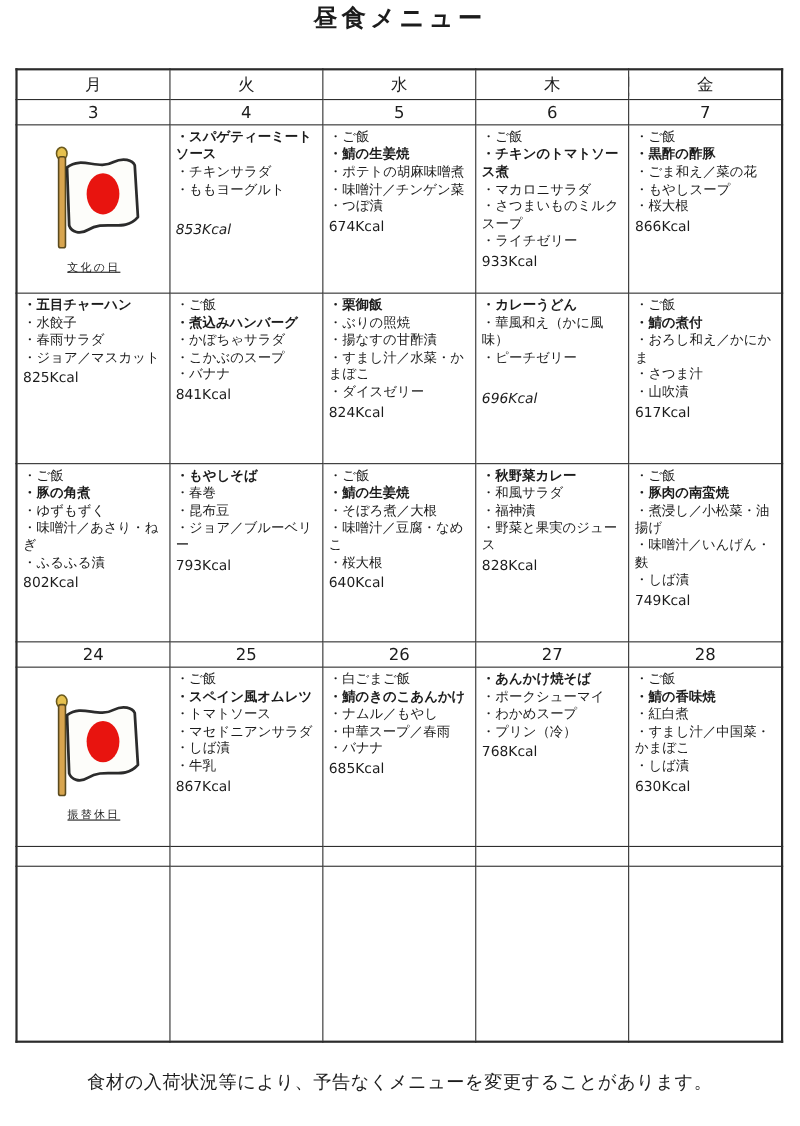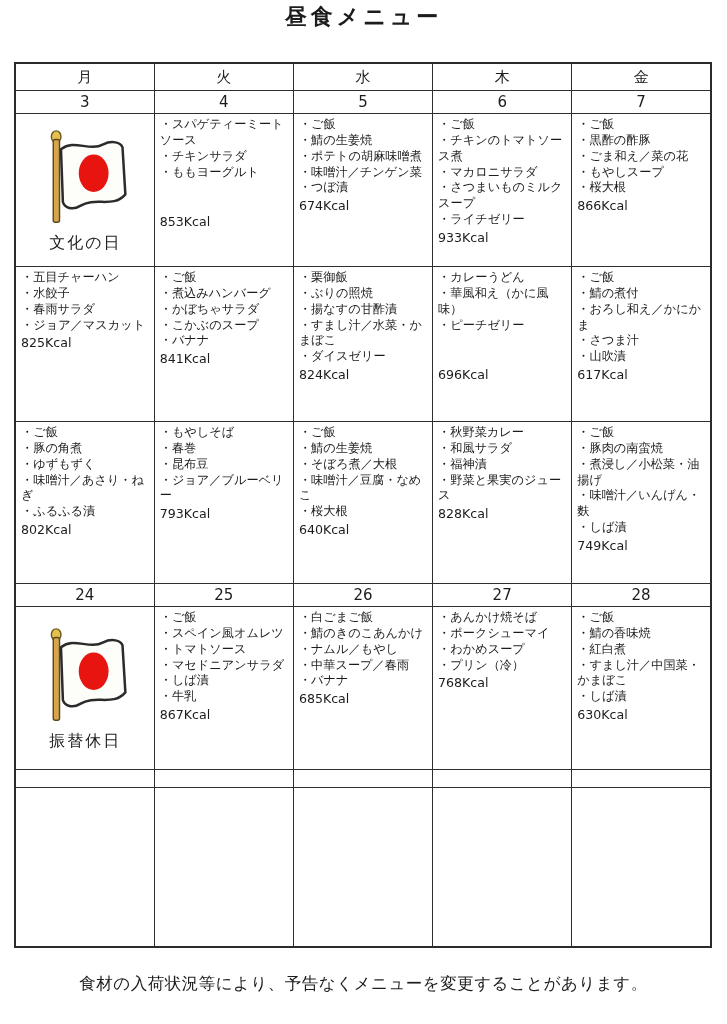--- a/index.html
+++ b/index.html
@@ -26,28 +26,28 @@
     height:26px;font-size:15px;font-weight:500;
     text-align:center;vertical-align:middle;
   }
   tr.date-row td{
     height:22px;font-size:15px;font-weight:500;
     text-align:center;vertical-align:middle;
   }
   tr.menu-row td{padding:3px 4px 2px 5px;}
   .items{font-size:12.2px;line-height:1.3;word-break:break-all;}
   .item{display:block;}
-  .item.bold{font-weight:400;}
+  .item.bold{font-weight:700;}
   .kcal{font-size:12.6px;margin-top:2px;}
-  .kcal.gap{margin-top:34px;}
+  .kcal.gap{margin-top:21px;font-style:italic;}
   .holiday-cell{
     height:100%;display:flex;flex-direction:column;
     align-items:center;justify-content:center;
   }
-  .holiday-label{font-size:16px;letter-spacing:2px;margin-top:5px;}
+  .holiday-label{font-size:10px;letter-spacing:2px;margin-top:5px;text-decoration:underline;}
   .flag-wrap{line-height:0;}
   tr.empty-short td{height:17px;}
   tr.empty-tall td{height:158px;}
   .footer-note{
     position:absolute;top:973px;left:0;right:0;text-align:center;
     font-size:16.5px;font-weight:500;letter-spacing:0.5px;
   }
 </style>
 </head>
 <body>

